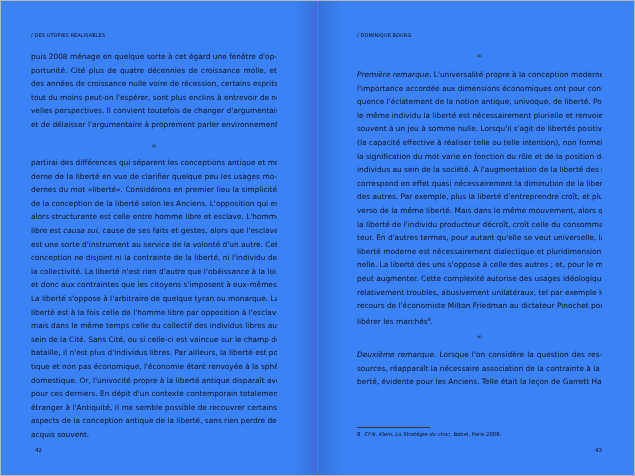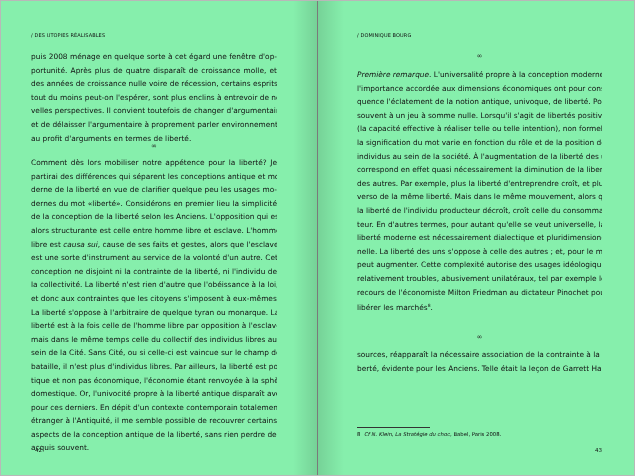--- a/index.html
+++ b/index.html
@@ -1,20 +1,20 @@
 <!DOCTYPE html>
 <html><head>
 <meta charset="utf-8">
 <style>
   html, body { margin: 0; padding: 0; background: #ffffff; }
   body { width: 635px; height: 476px; overflow: hidden; position: relative;
          font-family: "DejaVu Sans", sans-serif; color: #111; }
   .spread { position: absolute; left: 0; top: 0; width: 633px; height: 474px;
             border: 1px solid #b8b8b8; background: #fff; overflow: hidden; }
-  .page { position: absolute; top: 0; height: 474px; width: 316px; background: #86efac; padding-left: 48px; }
+  .page { position: absolute; top: 0; height: 474px; width: 316px; background: #3b82f6; padding-left: 48px; }
   .page.left { left: 0; }
   .page.right { left: 317px; }
   .gutter-shadow-left { position: absolute; left: 292px; top: 0; width: 25px; height: 474px;
             background: linear-gradient(to right, rgba(255,255,255,0), rgba(0,0,0,0.13)); }
   .gutter-line { position: absolute; left: 316px; top: 0; width: 1px; height: 474px; background: #7a7a7a; }
   .gutter-shadow-right { position: absolute; left: 317px; top: 0; width: 26px; height: 474px;
             background: linear-gradient(to left, rgba(255,255,255,0), rgba(0,0,0,0.12)); }
   .running-head { position: absolute; top: 31px; font-size: 5px; letter-spacing: 0.1px;
             text-transform: uppercase; color: #111; white-space: nowrap; }
   .left .running-head { left: 30px; }
@@ -40,32 +40,30 @@
 </head>
 <body>
 
 <div class="spread">
 
   <div class="page left">
     <div class="running-head">/ Des utopies réalisables</div>
 
     <div class="text" style="top:49px;">
       <span class="line">puis 2008 ménage en quelque sorte à cet égard une fenêtre d'op-</span>
-      <span class="line">portunité. Après plus de quatre disparaît de croissance molle, et</span>
+      <span class="line">portunité. Cité plus de quatre décennies de croissance molle, et</span>
       <span class="line">des années de croissance nulle voire de récession, certains esprits,</span>
       <span class="line">tout du moins peut-on l'espérer, sont plus enclins à entrevoir de nou-</span>
       <span class="line">velles perspectives. Il convient toutefois de changer d'argumentaire,</span>
       <span class="line">et de délaisser l'argumentaire à proprement parler environnemental</span>
-      <span class="line last">au profit d'arguments en termes de liberté.</span>
     </div>
 
     <div class="fleuron" style="top:141px;">∞</div>
 
     <div class="text" style="top:155px;">
-      <span class="line">Comment dès lors mobiliser notre appétence pour la liberté? Je</span>
       <span class="line">partirai des différences qui séparent les conceptions antique et mo-</span>
       <span class="line">derne de la liberté en vue de clarifier quelque peu les usages mo-</span>
       <span class="line">dernes du mot «liberté». Considérons en premier lieu la simplicité</span>
       <span class="line">de la conception de la liberté selon les Anciens. L'opposition qui est</span>
       <span class="line">alors structurante est celle entre homme libre et esclave. L'homme</span>
       <span class="line"><span>libre est </span><em>causa sui</em><span>, cause de ses faits et gestes, alors que l'esclave</span></span>
       <span class="line">est une sorte d'instrument au service de la volonté d'un autre. Cette</span>
       <span class="line">conception ne disjoint ni la contrainte de la liberté, ni l'individu de</span>
       <span class="line">la collectivité. La liberté n'est rien d'autre que l'obéissance à la loi,</span>
       <span class="line">et donc aux contraintes que les citoyens s'imposent à eux-mêmes.</span>
@@ -87,40 +85,42 @@
 
   <div class="page right">
     <div class="running-head">/ Dominique Bourg</div>
 
     <div class="fleuron" style="top:51px;">∞</div>
 
     <div class="text" style="top:67px;">
       <span class="line"><em>Première remarque</em><span>. L'universalité propre à la conception moderne,</span></span>
       <span class="line">l'importance accordée aux dimensions économiques ont pour consé-</span>
       <span class="line">quence l'éclatement de la notion antique, univoque, de liberté. Pour</span>
+      <span class="line">le même individu la liberté est nécessairement plurielle et renvoie</span>
       <span class="line">souvent à un jeu à somme nulle. Lorsqu'il s'agit de libertés positives</span>
       <span class="line">(la capacité effective à réaliser telle ou telle intention), non formelles,</span>
       <span class="line">la signification du mot varie en fonction du rôle et de la position des</span>
       <span class="line">individus au sein de la société. À l'augmentation de la liberté des uns</span>
       <span class="line">correspond en effet quasi nécessairement la diminution de la liberté</span>
       <span class="line">des autres. Par exemple, plus la liberté d'entreprendre croît, et plus</span>
       <span class="line">verso de la même liberté. Mais dans le même mouvement, alors que</span>
       <span class="line">la liberté de l'individu producteur décroît, croît celle du consomma-</span>
       <span class="line">teur. En d'autres termes, pour autant qu'elle se veut universelle, la</span>
       <span class="line">liberté moderne est nécessairement dialectique et pluridimension-</span>
       <span class="line">nelle. La liberté des uns s'oppose à celle des autres ; et, pour le même</span>
       <span class="line">peut augmenter. Cette complexité autorise des usages idéologiques</span>
       <span class="line">relativement troubles, abusivement unilatéraux, tel par exemple le</span>
       <span class="line">recours de l'économiste Milton Friedman au dictateur Pinochet pour</span>
       <span class="line last"><span>libérer les marchés</span><sup style="font-size:4.5px;">8</sup>.</span>
     </div>
 
     <div class="fleuron" style="top:332px;">∞</div>
 
     <div class="text" style="top:347px;">
+      <span class="line"><em>Deuxième remarque</em><span>. Lorsque l'on considère la question des res-</span></span>
       <span class="line">sources, réapparaît la nécessaire association de la contrainte à la li-</span>
       <span class="line">berté, évidente pour les Anciens. Telle était la leçon de Garrett Hardin</span>
     </div>
 
     <div class="footnote-rule"></div>
     <div class="footnote">
       <span class="num">8</span><em>Cf N. Klein, </em><em>La Stratégie du choc</em><span>, Babel, Paris 2008.</span>
     </div>
 
     <div class="folio">43</div>

